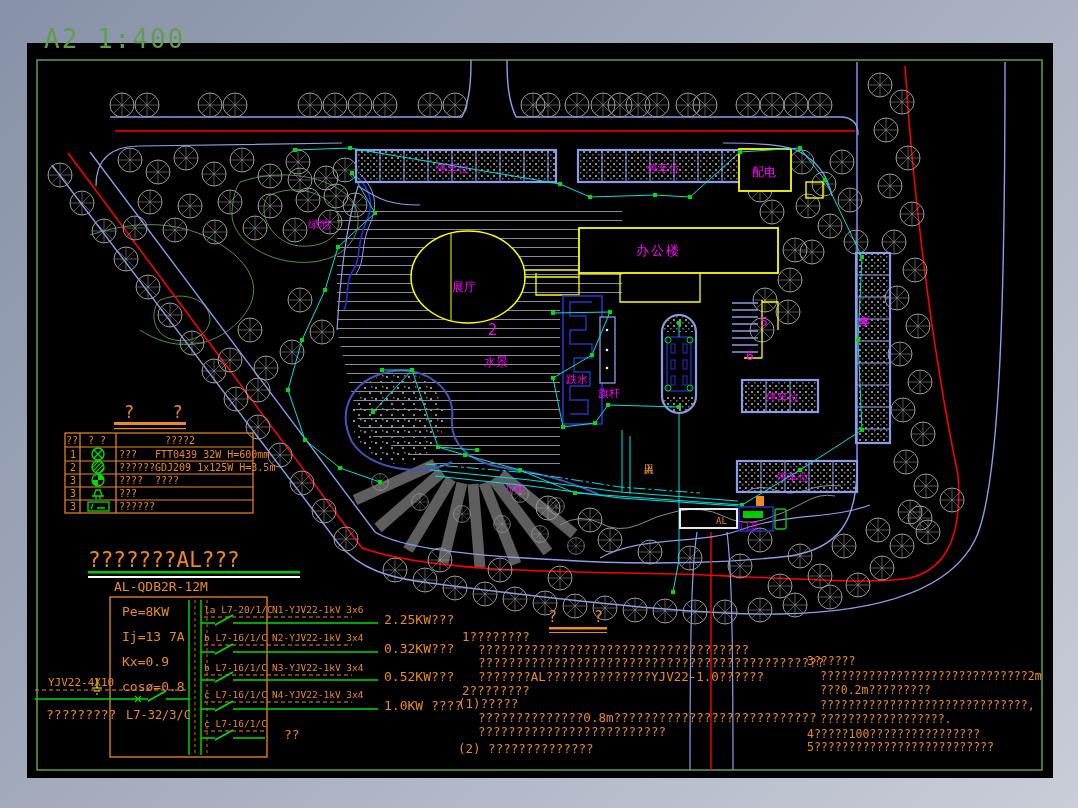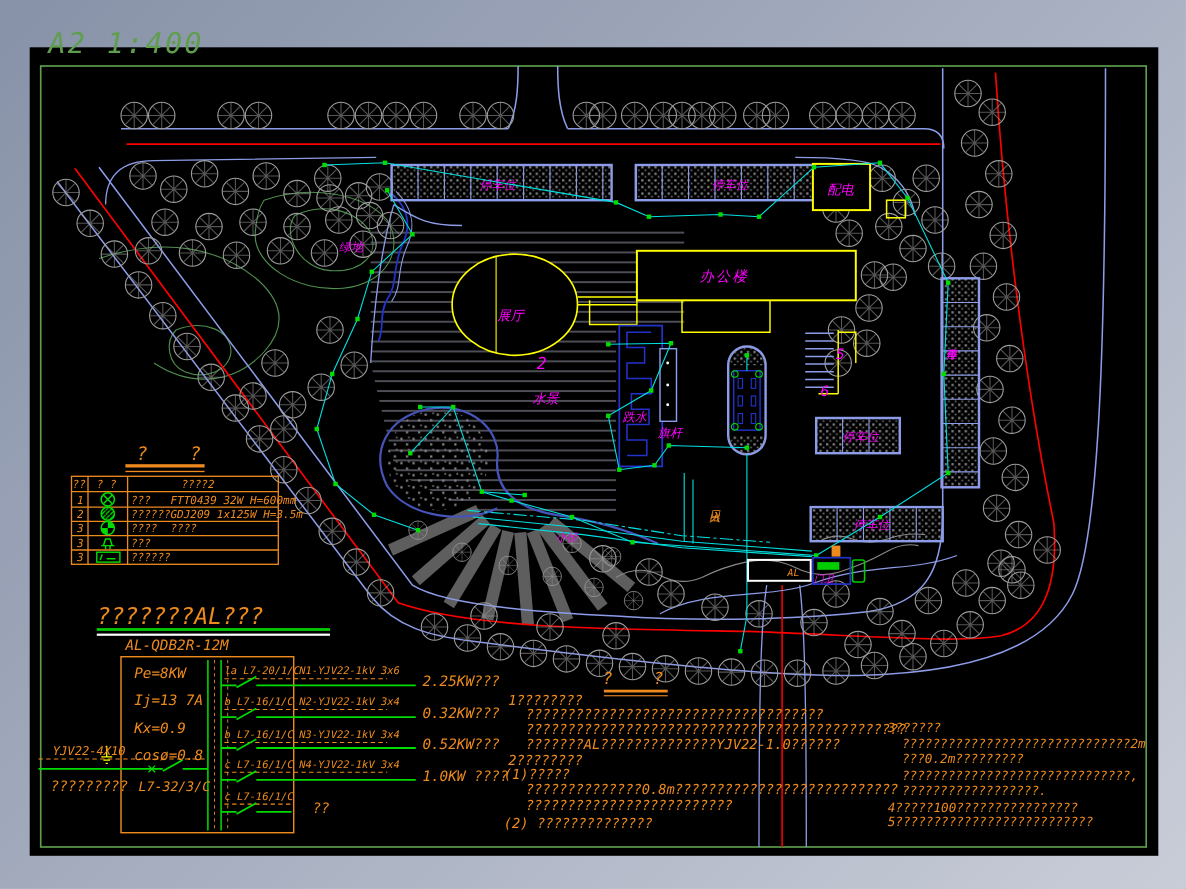--- a/index.html
+++ b/index.html
@@ -1,21 +1,21 @@
 <!DOCTYPE html>
 <html><head>
 <meta charset="utf-8">
 <style>
   html,body{margin:0;padding:0;}
   body{
     width:1078px;height:808px;overflow:hidden;
     background:linear-gradient(135deg,#8792a8 0%,#a3abbd 45%,#c9cdd8 100%);
     font-family:"DejaVu Sans Mono",monospace;
   }
-  #stage{position:relative;width:1078px;height:572px;font-style:italic;}
+  #stage{position:relative;width:1078px;height:572px;}
   svg{position:absolute;left:0;top:0;}
   text{font-family:"DejaVu Sans Mono",monospace;}
   .or{fill:#ED8A1E}.mg{fill:#FF00FF}.gr{fill:#5F9E4D}
   .f9{font-size:9px}.f10{font-size:10px}.f11{font-size:11px}.f12{font-size:12px}
   .f13{font-size:13px}.f15{font-size:15px}.f17{font-size:17px}.f21{font-size:21px}.f26{font-size:26px}
   .nol{font-size:12.5px}.nor{font-size:11.5px}
 </style>
 </head>
 <body>
 

